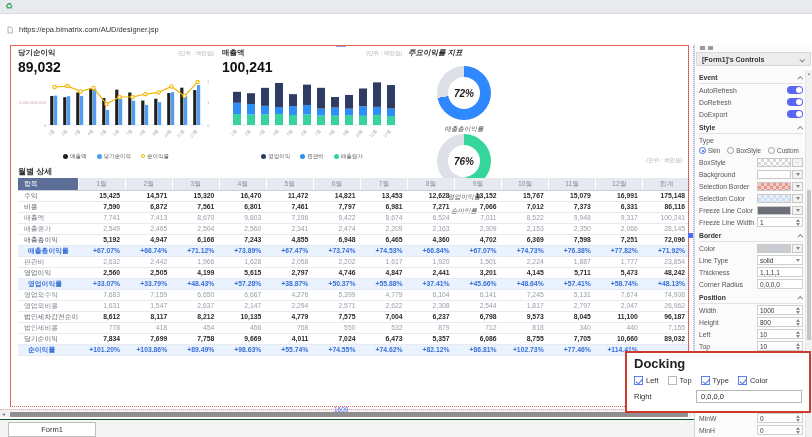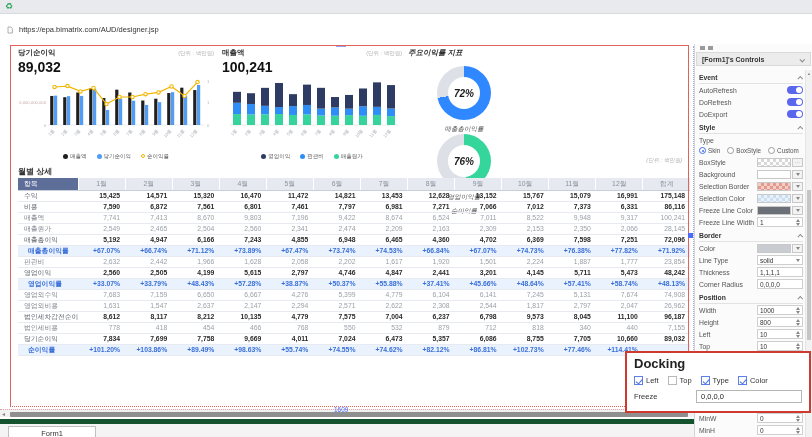--- a/index.html
+++ b/index.html
@@ -52,21 +52,21 @@
   #datatable tr.normal td { color:#9aa0a9; }
   #datatable tr.normal td:first-child { color:#7c828c; }
   #datatable tr.ratio td { background:#e9f2fd; color:#3a6fd8; font-weight:bold; }
   #datatable tr.ratio td:first-child { padding-left:10px; }
 
   
   .hscroll { position:absolute; left:0; top:365px; width:694px; height:8px; background:#f1f1f1; border-top:1px dotted #e2a5a0; }
   .harrow { position:absolute; left:1px; top:1px; font-size:5px; color:#888; }
   .hthumb { position:absolute; left:10px; right:6px; top:1.5px; height:5px; background:#8f8f8f; border-radius:1px; }
   .size-label { position:absolute; left:334px; top:362px; font-size:6.5px; color:#4a6cf7; z-index:3; }
-  .tabstrip { position:absolute; left:0; top:375px; width:694px; height:18px; background:#f4f4f4; border-top:5px solid #14532d; }
+  .tabstrip { position:absolute; left:0; top:375px; width:694px; height:18px; background:#f4f4f4; border-top:1px solid #14532d; }
   .formtab { position:absolute; left:8px; top:2px; width:88px; height:15px; background:#fff; border:1px solid #bfbfbf; display:flex; align-items:center; justify-content:center; font-size:7.5px; color:#333; }
 
   
   .sidepanel { position:absolute; left:694px; top:0; width:118px; height:393px; background:#fbfbfb; border-left:1px solid #d5d5d5; }
   .panel-mini { height:8px; display:flex; gap:3px; padding:2px 0 0 5px; }
   .mini-ic { width:5px; height:4px; background:#9a9a9a; }
   .panel-hdr { margin:0 1px; height:14px; background:#ececec; border:1px solid #d9d9d9; display:flex; align-items:center; justify-content:space-between; padding:0 5px; font-size:7px; font-weight:bold; color:#333; }
   #panel-body { position:absolute; top:26px; left:4px; width:104px; bottom:0; font-size:6.8px; }
   .sec-hdr { height:12px; margin-top:2px; border-bottom:1px solid #e2e2e2; display:flex; justify-content:space-between; align-items:center; font-weight:bold; color:#333; }
   .prow { height:12px; display:flex; align-items:center; justify-content:space-between; }
@@ -888,18 +888,18 @@
           <span class="dock-opt">
             <span class="cb checked"></span>
             <span>Type</span>
           </span>
           <span class="dock-opt">
             <span class="cb checked"></span>
             <span>Color</span>
           </span>
         </div>
       <div class="dock-margin">
-        <span>Freeze</span>
+        <span>Right</span>
         <div class="dock-input">0,0,0,0</div>
       </div>
     </div>
   </div>
 </div>
 
 </body></html>

